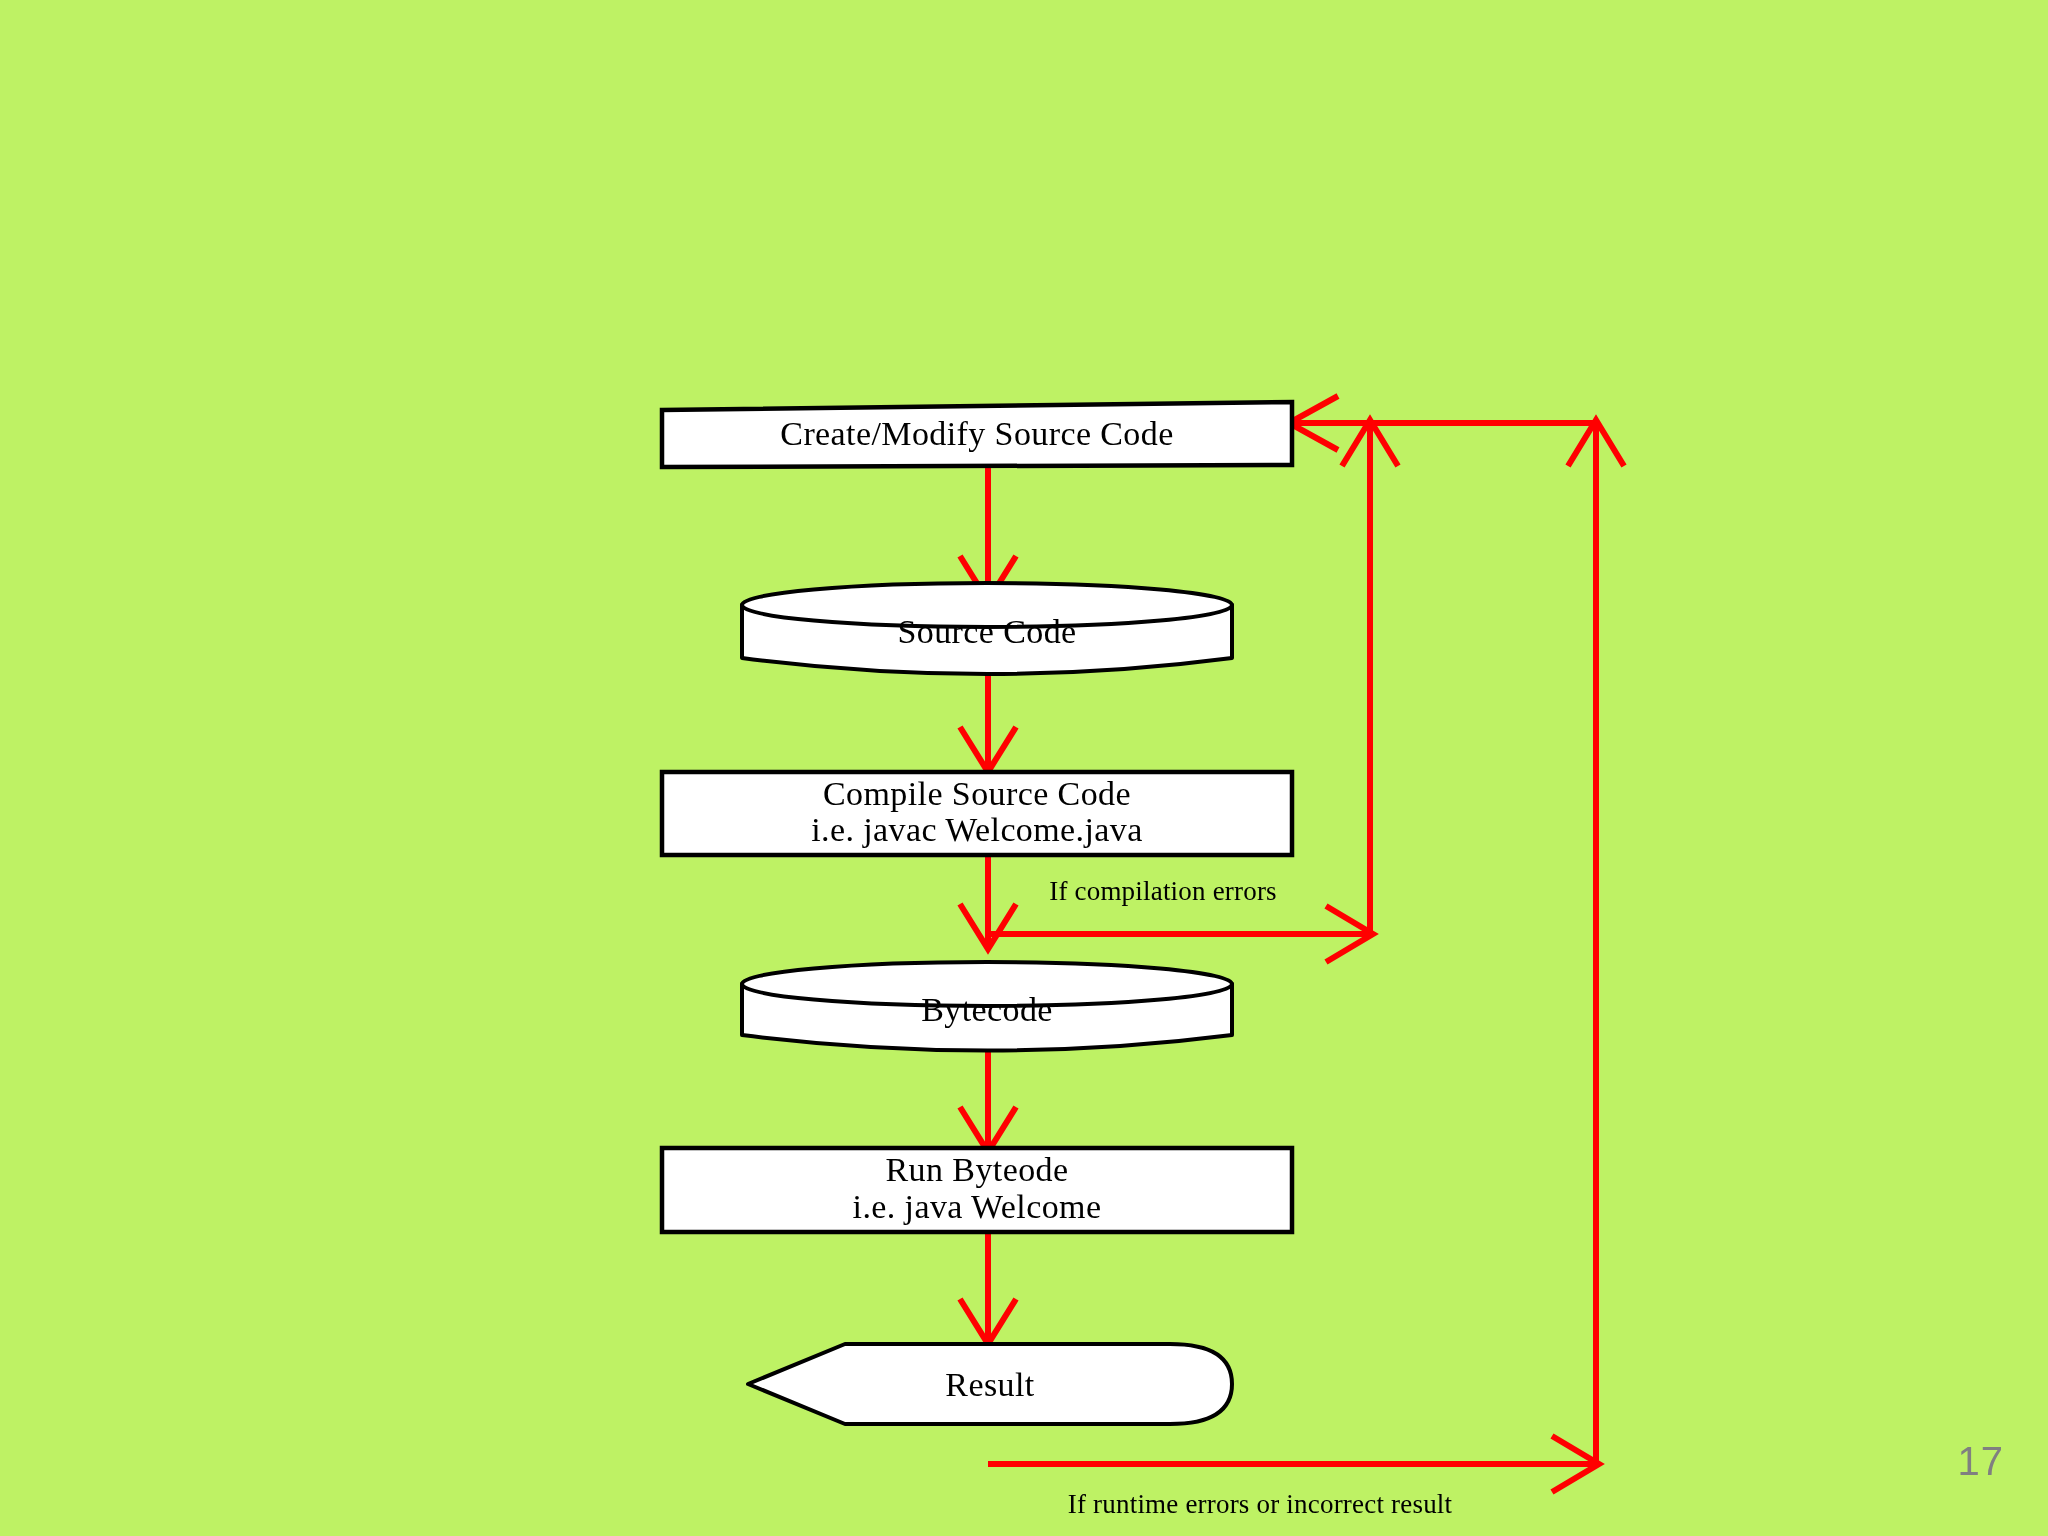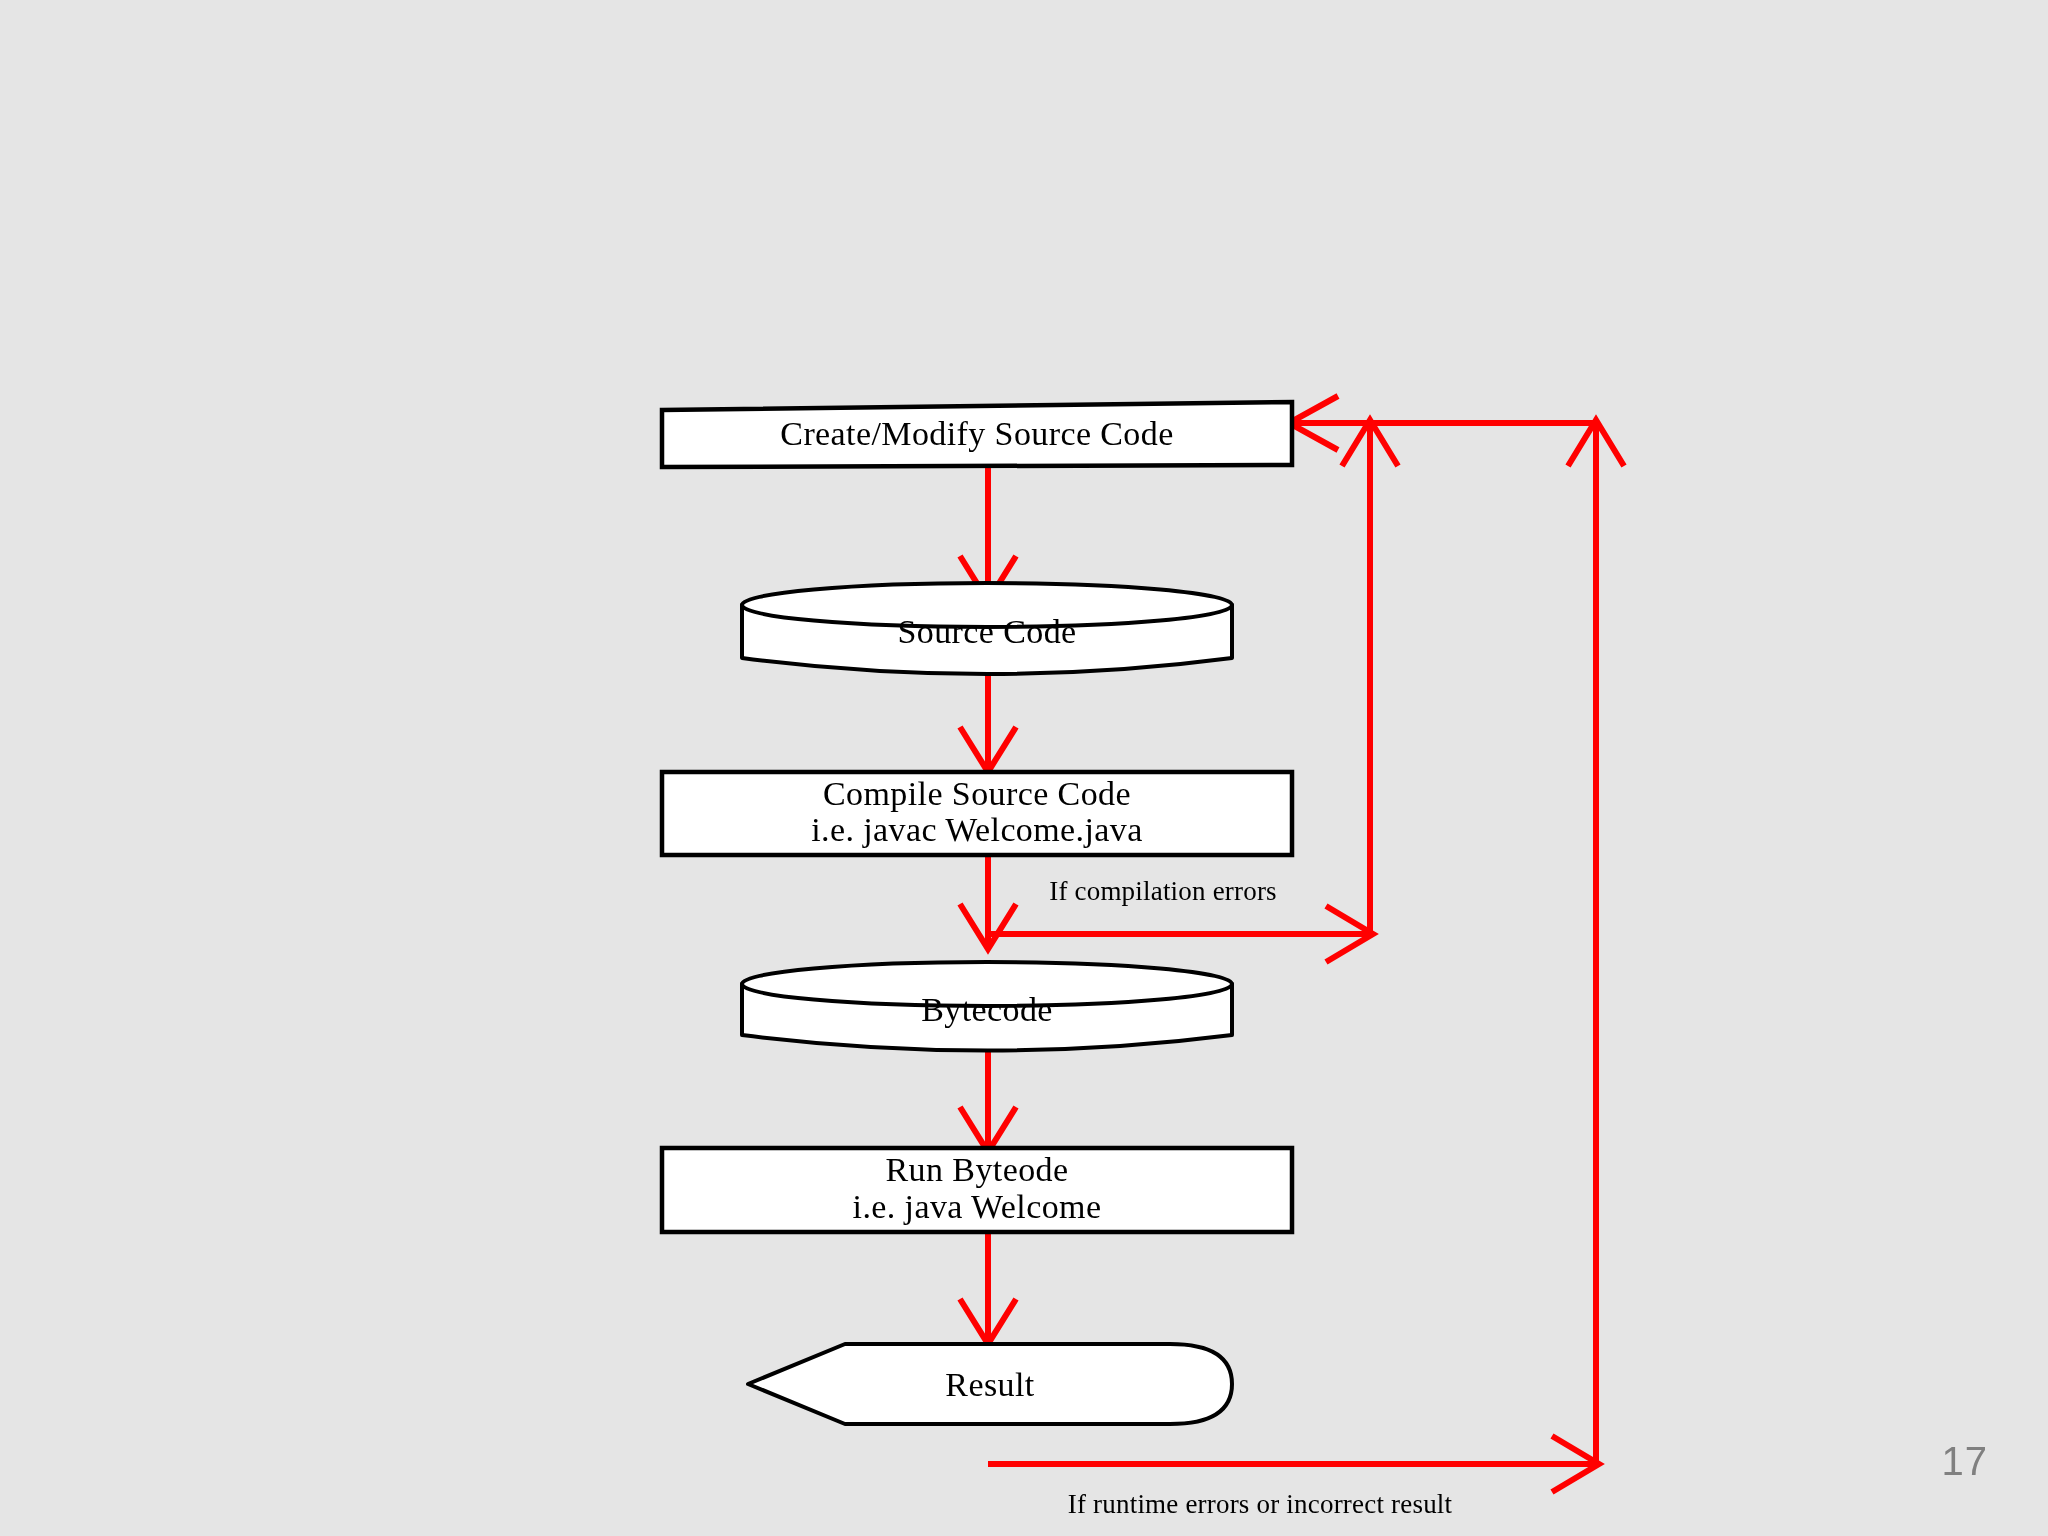--- a/index.html
+++ b/index.html
@@ -12,21 +12,21 @@
     height: 1536px;
     position: relative;
     overflow: hidden;
     font-family: "Liberation Serif", "DejaVu Serif", serif;
   }
   #slide {
     position: absolute;
     left: 0; top: 0;
     width: 2048px;
     height: 1536px;
-    background: #e5e5e5;
+    background: #bef264;
   }
   #flow-svg {
     position: absolute;
     left: 0; top: 0;
     width: 2048px;
     height: 1536px;
   }
   .node-label {
     font-family: "Liberation Serif", "DejaVu Serif", serif;
     fill: #000000;
@@ -66,21 +66,21 @@
     stroke-linejoin: miter;
   }
   .flow-head {
     stroke: #ff0000;
     stroke-width: 6;
     fill: none;
     stroke-linecap: butt;
   }
   #page-number {
     position: absolute;
-    right: 60px;
+    right: 44px;
     bottom: 52px;
     font-family: "Liberation Sans", "DejaVu Sans", sans-serif;
     font-size: 40px;
     color: #808080;
     letter-spacing: 1px;
   }
 </style>
 </head>
 <body>
 

